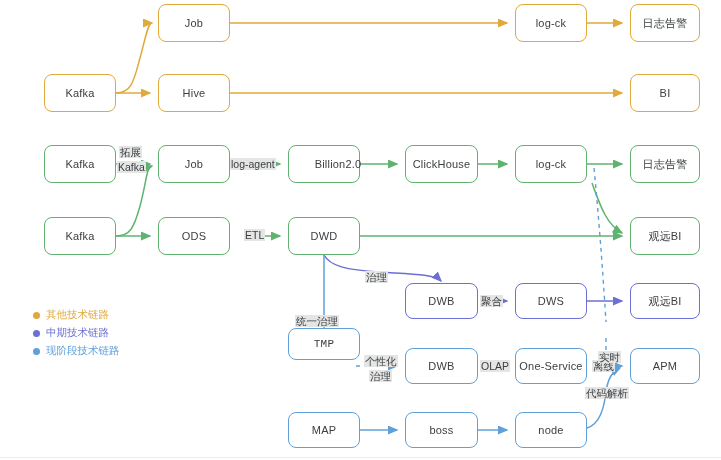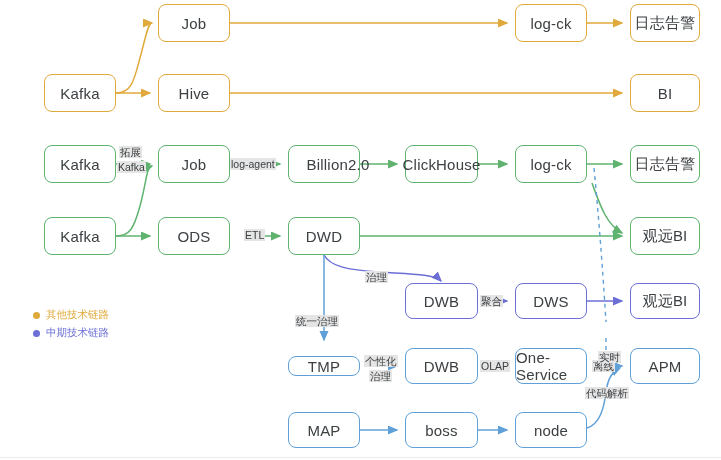--- a/index.html
+++ b/index.html
@@ -5,21 +5,21 @@
   html,body{margin:0;padding:0;background:#ffffff;}
   body{
     width:721px;height:460px;position:relative;overflow:hidden;
     font-family:"Liberation Sans","DejaVu Sans",sans-serif;
   }
   #canvas{position:absolute;left:0;top:0;width:721px;height:460px;}
   .node-box{
     position:absolute;box-sizing:border-box;
     border-width:1.4px;border-style:solid;border-radius:8px;
     background:#ffffff;display:flex;align-items:center;justify-content:center;
-    font-size:15px;color:#3c4043;letter-spacing:.2px;
+    font-size:11px;color:#3c4043;letter-spacing:.2px;
   }
   .edge-label{
     position:absolute;font-size:10.5px;color:#3c4043;
     background:#e5e5e5;padding:0 1px;white-space:nowrap;line-height:12px;
     text-align:center;
   }
   .legend{position:absolute;left:33px;top:306px;}
   .legend-row{display:flex;align-items:center;height:18px;}
   .legend-dot{width:7px;height:7px;border-radius:50%;margin-right:6px;flex:none;}
   .legend-txt{font-size:10.5px;}
@@ -149,21 +149,21 @@
     </div>
     <div class="node-box" style="left: 405px; top: 283px; width: 73px; height: 36px; border-color: rgb(107, 111, 214);">
       <span>DWB</span>
     </div>
     <div class="node-box" style="left: 515px; top: 283px; width: 72px; height: 36px; border-color: rgb(107, 111, 214);">
       <span>DWS</span>
     </div>
     <div class="node-box" style="left: 630px; top: 283px; width: 70px; height: 36px; border-color: rgb(107, 111, 214);">
       <span>观远BI</span>
     </div>
-    <div class="node-box" style="left: 288px; top: 356px; width: 72px; height: 20px; border-color: rgb(95, 160, 216);">
+    <div class="node-box" style="left: 288px; top: 328px; width: 72px; height: 32px; border-color: rgb(95, 160, 216); font-family: Liberation Mono, monospace;">
       <span>TMP</span>
     </div>
     <div class="node-box" style="left: 405px; top: 348px; width: 73px; height: 36px; border-color: rgb(95, 160, 216);">
       <span>DWB</span>
     </div>
     <div class="node-box" style="left: 515px; top: 348px; width: 72px; height: 36px; border-color: rgb(95, 160, 216);">
       <span>One-Service</span>
     </div>
     <div class="node-box" style="left: 630px; top: 348px; width: 70px; height: 36px; border-color: rgb(95, 160, 216);">
       <span>APM</span>
@@ -196,15 +196,19 @@
 
 <div class="legend">
     <div class="legend-row">
       <span class="legend-dot" style="background: rgb(224, 169, 59);"></span>
       <span class="legend-txt" style="color: rgb(224, 169, 59);">其他技术链路</span>
     </div>
     <div class="legend-row">
       <span class="legend-dot" style="background: rgb(107, 111, 214);"></span>
       <span class="legend-txt" style="color: rgb(107, 111, 214);">中期技术链路</span>
     </div>
+    <div class="legend-row">
+      <span class="legend-dot" style="background: rgb(95, 160, 216);"></span>
+      <span class="legend-txt" style="color: rgb(95, 160, 216);">现阶段技术链路</span>
+    </div>
   </div>
 
 <div class="bottom-rule"></div>
 
 </body></html>

